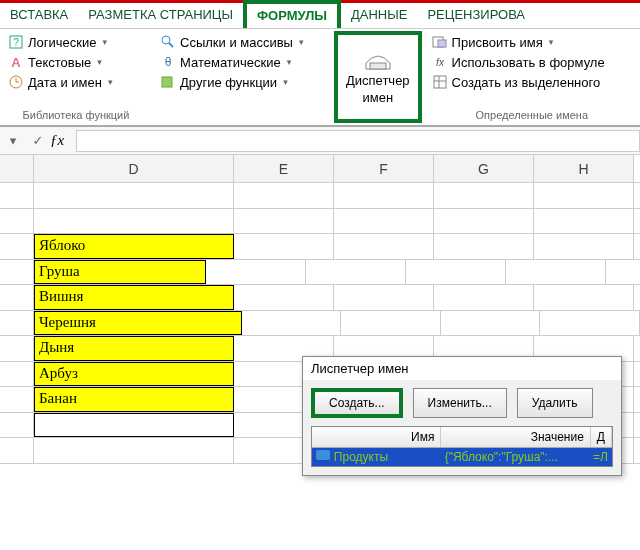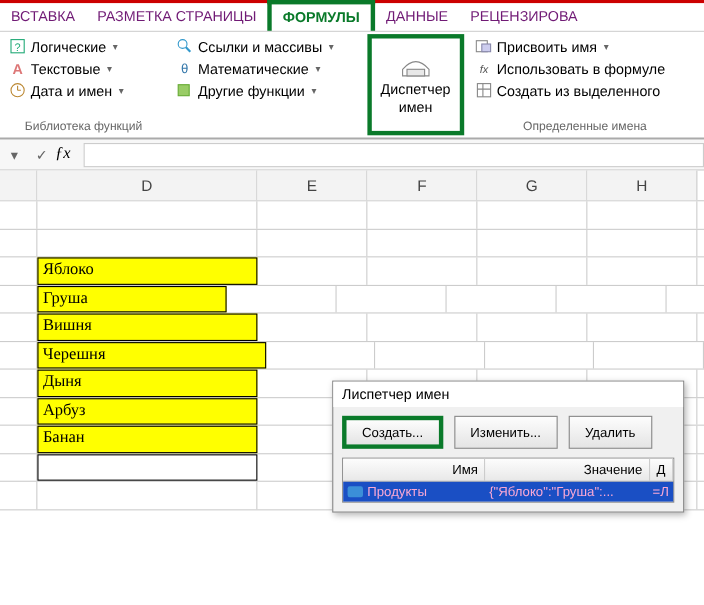--- a/index.html
+++ b/index.html
@@ -1,20 +1,20 @@
 <!DOCTYPE html>
 <html><head>
 <meta charset="utf-8">
 <style>
   * { box-sizing: border-box; margin: 0; padding: 0; }
   body { font-family: Arial, sans-serif; font-size: 13px; width: 640px; height: 550px; overflow: hidden; background: #fff; position: relative; }
   
   .top-red { height: 3px; background: #c00; }
   .tabs { display: flex; background: #fff; border-bottom: 1px solid #ccc; height: 26px; }
-  .tab { padding: 4px 10px 4px 10px; font-size: 13px; color: #701a75; cursor: pointer; }
+  .tab { padding: 4px 10px 4px 10px; font-size: 13px; color: #14532d; cursor: pointer; }
   .tab.active { border: 4px solid #0a7a2a; border-bottom: none; color: #0a7a2a; font-weight: bold; margin-top: -3px; }
   
   .ribbon { display: flex; background: #fff; border-bottom: 2px solid #aaa; height: 98px; }
   .ribbon-group { padding: 4px 6px; display: flex; flex-direction: column; justify-content: space-between; }
   .group-items { display: flex; flex-direction: column; gap: 2px; }
   .ribbon-item { display: flex; align-items: center; gap: 4px; padding: 1px 2px; cursor: pointer; white-space: nowrap; }
   .ribbon-item .ico { width: 16px; height: 16px; display: inline-flex; align-items: center; justify-content: center; }
   .dd { font-size: 9px; color: #666; margin-left: 2px; }
   .group-label { font-size: 11px; color: #666; text-align: center; margin-top: 2px; }
   
@@ -31,29 +31,29 @@
   .col-headers { display: flex; height: 28px; border-bottom: 1px solid #ccc; }
   .ch { border-right: 1px solid #ccc; text-align: center; line-height: 28px; color: #444; font-size: 14px; background: #f3f3f3; }
   .ch-blank { width: 34px; border-right: 1px solid #ccc; background: #f3f3f3; }
   
   .rows { }
   .row { display: flex; height: 25.5px; border-bottom: 1px solid #ccc; }
   .cell { border-right: 1px solid #ccc; padding: 2px 4px; font-size: 15px; overflow: hidden; }
   .yellow { background: #ffff00; font-family: Liberation Serif, serif; }
   .yb { border: 1px solid #000; }
   
-  .dialog { position: absolute; left: 302px; top: 346px; width: 320px; background: #f0f0f0; border: 1px solid #888; box-shadow: 2px 2px 6px rgba(0,0,0,.3); }
+  .dialog { position: absolute; left: 302px; top: 356px; width: 320px; background: #f0f0f0; border: 1px solid #888; box-shadow: 2px 2px 6px rgba(0,0,0,.3); }
   .dlg-title { padding: 4px 8px; font-size: 13px; background: #fff; }
   .dlg-btns { display: flex; gap: 10px; padding: 8px; }
   .dlg-btn { padding: 4px 14px; background: linear-gradient(#fdfdfd,#e4e4e4); border: 1px solid #888; font-size: 12px; cursor: pointer; }
   .dlg-btn.hl { border: 4px solid #0a7a2a; }
   .dlg-list { margin: 0 8px 8px 8px; border: 1px solid #888; background: #fff; }
   .dlg-head { display: flex; background: linear-gradient(#fdfdfd,#e8e8e8); border-bottom: 1px solid #aaa; font-size: 12px; }
   .dlg-h { padding: 3px 6px; border-right: 1px solid #ccc; text-align: right; }
-  .dlg-row { display: flex; background: #1a4fc4; color: #f9a8d4; font-size: 12px; padding: 2px 4px; align-items: center; }
+  .dlg-row { display: flex; background: #1a4fc4; color: #84cc16; font-size: 12px; padding: 2px 4px; align-items: flex-start; }
   .dlg-ico { width: 14px; height: 10px; background: #3b8fd8; border-radius: 2px; margin-right: 4px; }
   
   svg { display: block; }
 </style>
 </head>
 <body>
 
 <div class="top-red"></div>
 
 <div class="tabs">

